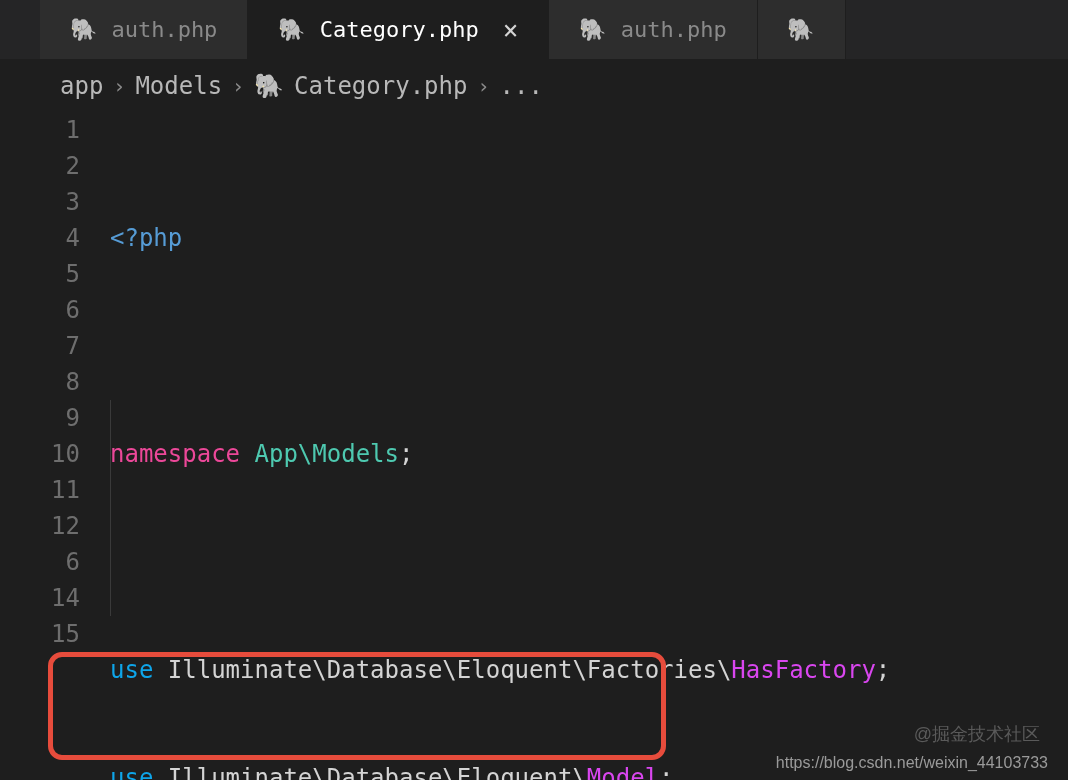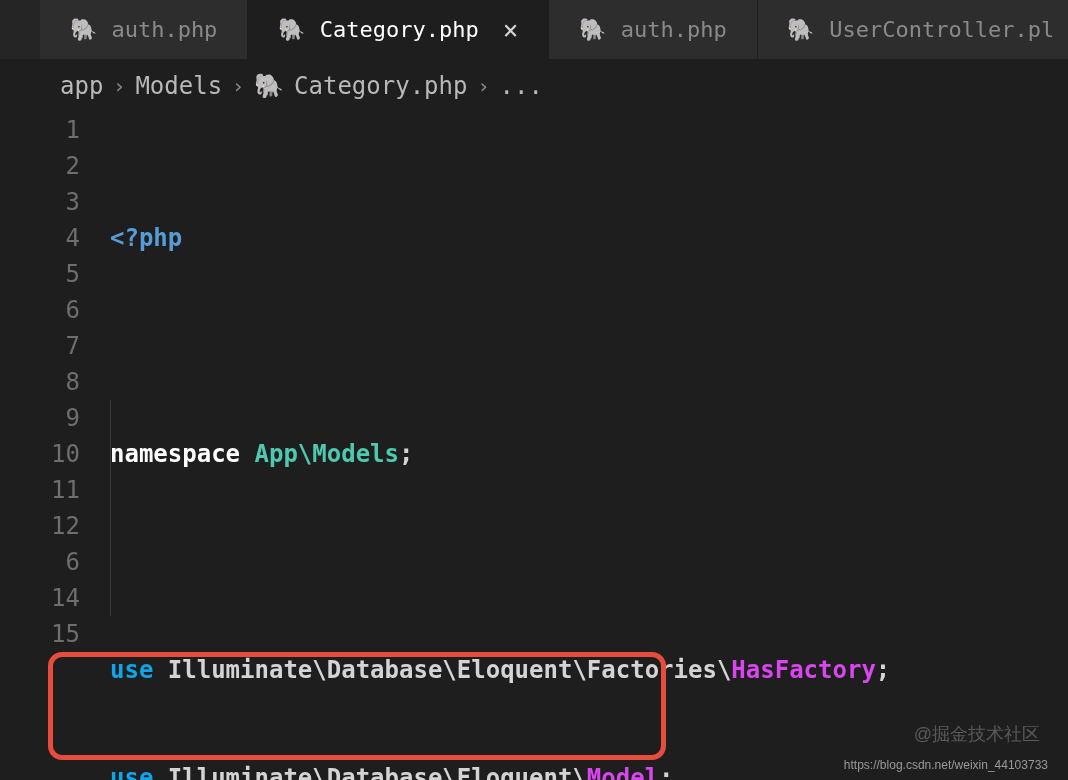--- a/index.html
+++ b/index.html
@@ -84,24 +84,23 @@
     }
     .code {
       flex: 1;
       font-size: 24px;
       line-height: 36px;
       white-space: pre;
       position: relative;
     }
     .code-line {
       height: 36px;
-      font-weight: bold;
     }
     .php-tag { color: #569cd6; }
-    .namespace-kw { color: #ffffff; }
+    .namespace-kw { color: #ec4899; }
     .use-kw { color: #0ea5e9; }
     .type { color: #d946ef; }
     .namespace-path { color: #4ec9b0; text-align: right; }
     .punct { color: #d4d4d4; }
     .highlight-box {
       position: absolute;
       border: 5px solid #e74c3c;
       border-radius: 14px;
       left: 48px;
       top: 652px;
@@ -116,21 +115,21 @@
       color: #5a5a5a;
       font-size: 18px;
       font-family: sans-serif;
       margin-left: 26px;
     }
     .watermark-url {
       position: absolute;
       right: 20px;
       bottom: 8px;
       color: #9a9a9a;
-      font-size: 12px;
+      font-size: 16px;
       font-family: sans-serif;
     }
     .indent-guide {
       position: absolute;
       width: 1px;
       background: #3a3a3a;
     }
   </style>
 </head>
 <body>
@@ -144,21 +143,20 @@
     <span class="tab-icon">🐘</span>
     <span>Category.php</span>
     <span class="tab-close">×</span>
   </div>
   <div class="tab">
     <span class="tab-icon">🐘</span>
     <span>auth.php</span>
   </div>
   <div class="tab">
     <span class="tab-icon">🐘</span>
-    <span>UserController.pl</span>
   </div>
 </div>
 
 <div class="breadcrumb">
   <span>app</span>
   <span class="chevron">›</span>
   <span>Models</span>
   <span class="chevron">›</span>
   <span class="breadcrumb-icon">🐘</span>
   <span>Category.php</span>

